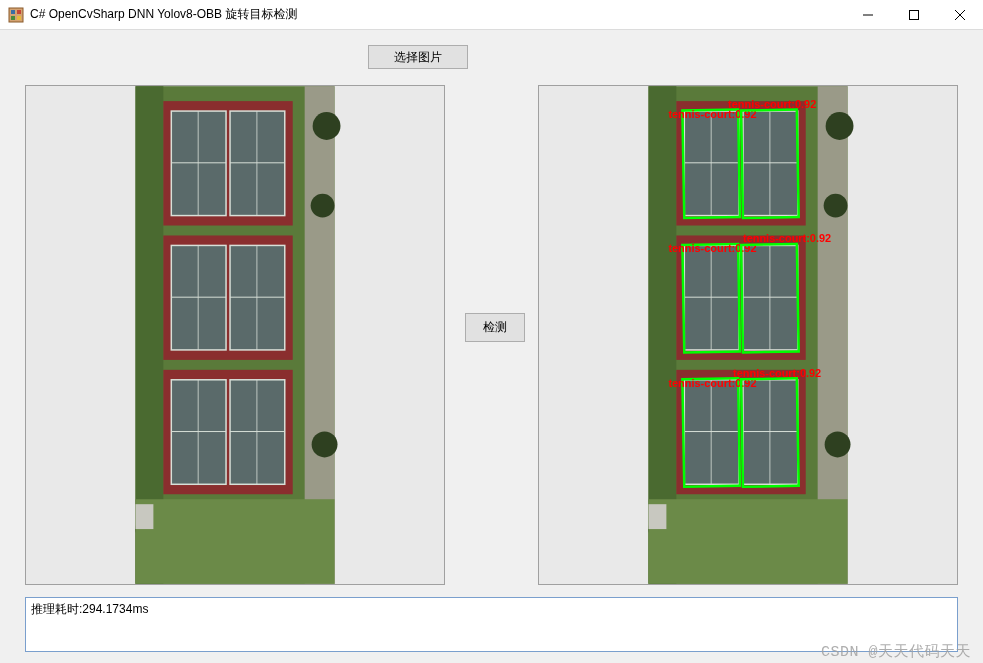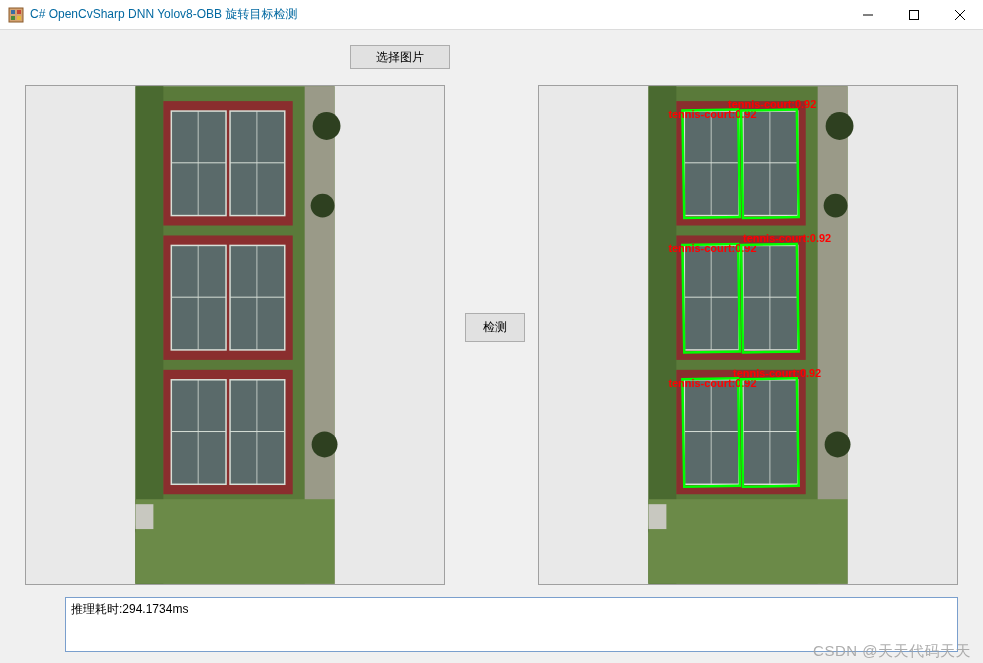--- a/index.html
+++ b/index.html
@@ -2,49 +2,49 @@
 <html><head>
 <meta charset="utf-8">
 <style>
   * { box-sizing: border-box; margin: 0; padding: 0; font-family: "Microsoft YaHei", "SimSun", sans-serif; }
   body { background: #ffffff; width: 983px; height: 663px; position: relative; overflow: hidden; }
 
   
   .titlebar { height: 30px; background: #ffffff; border-bottom: 1px solid #dcdcdc; display: flex; align-items: center; justify-content: space-between; padding: 0 0 0 8px; }
   .title-left { display: flex; align-items: center; gap: 6px; }
   .app-icon { width: 16px; height: 16px; }
-  .title-text { font-size: 12px; color: #0369a1; }
+  .title-text { font-size: 12px; color: #000000; }
   .win-controls { display: flex; height: 100%; }
   .win-btn { width: 46px; height: 100%; display: flex; align-items: center; justify-content: center; font-size: 13px; font-family: "Segoe UI Symbol", sans-serif; color: #333; }
 
   
   .client { position: relative; width: 100%; height: calc(100% - 30px); background: #f0f0f0; }
 
   
-  .select-btn { position: absolute; left: 350px; top: 15px; width: 100px; height: 24px; background: #e1e1e1; border: 1px solid #adadad; font-size: 12px; display: flex; align-items: center; justify-content: center; cursor: default; }
+  .select-btn { position: absolute; left: 368px; top: 15px; width: 100px; height: 24px; background: #e1e1e1; border: 1px solid #adadad; font-size: 12px; display: flex; align-items: center; justify-content: center; cursor: default; }
 
   
   .panel { position: absolute; top: 55px; width: 420px; height: 500px; background: #e9e9e9; border: 1px solid #a0a0a0; overflow: hidden; }
   .panel.left { left: 25px; }
   .panel.right { right: 25px; margin-left: 44px; }
 
   
   .detect-btn { position: absolute; left: 465px; top: 283px; width: 60px; height: 29px; background: #e1e1e1; border: 1px solid #adadad; font-size: 12px; display: flex; align-items: center; justify-content: center; }
 
   
-  .result-box { position: absolute; left: 25px; right: 25px; top: 567px; height: 55px; background: #ffffff; border: 1px solid #7a9fcd; font-size: 12px; padding: 3px 5px; font-family: "SimSun", monospace; color: #000; overflow-y: scroll; margin-left: 40px; }
+  .result-box { position: absolute; left: 25px; right: 25px; top: 567px; height: 55px; background: #ffffff; border: 1px solid #7a9fcd; font-size: 12px; padding: 3px 5px; font-family: "SimSun", monospace; color: #000; overflow-y: scroll; }
 
   
   .result-box::-webkit-scrollbar { width: 17px; }
   .result-box::-webkit-scrollbar-track { background: #f0f0f0; }
   .result-box::-webkit-scrollbar-thumb { background: #cdcdcd; }
   .result-box::-webkit-scrollbar-button { background: #f0f0f0; height: 17px; }
 
   
-  .watermark { position: absolute; right: 12px; bottom: 2px; font-size: 15px; color: rgba(160,160,160,0.85); font-family: Liberation Sans, sans-serif; letter-spacing: 0.5px; pointer-events: none; }
+  .watermark { position: absolute; right: 12px; bottom: 2px; font-size: 15px; color: rgba(160,160,160,0.85); font-family: Liberation Mono, monospace; letter-spacing: 0.5px; pointer-events: none; }
 
   
   .scene { width: 100%; height: 100%; }
 
   
   .det-label { font: bold 11px Arial; fill: #ff0000; }
   .det-box { stroke: #00ff00; stroke-width: 2.5; fill: none; }
 </style>
 </head>
 <body>

